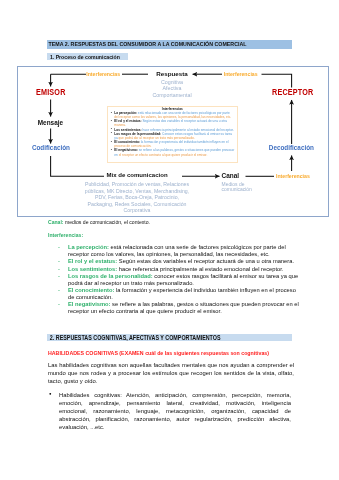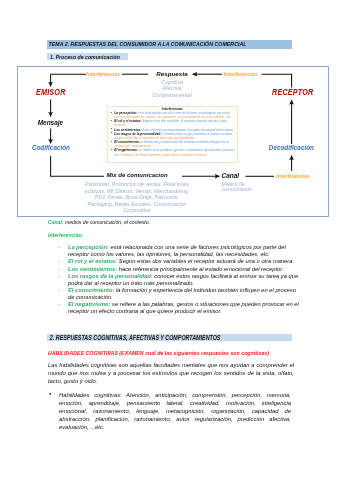--- a/index.html
+++ b/index.html
@@ -1,18 +1,18 @@
 <!DOCTYPE html>
 <html><head>
 <meta charset="utf-8">
 <style>
   html,body{margin:0;padding:0;}
   body{width:339px;height:480px;background:#fff;font-family:"Liberation Sans",sans-serif;
        overflow:hidden;}
-  .page{position:relative;width:339px;height:480px;background:#fff;font-style:italic;}
+  .page{position:relative;width:339px;height:480px;background:#fff;}
 
   
   .h1band{position:absolute;left:47px;top:39.8px;height:8.8px;line-height:8.8px;width:245px;
           background:#9dc0e3;white-space:nowrap;font-weight:bold;color:#111;
           font-size:6.25px;overflow:hidden;}
   .h1band>span{display:inline-block;transform:scaleX(.845);transform-origin:0 50%;
           padding-left:1.8px;}
   .h2band{position:absolute;left:47px;top:52.7px;height:7.6px;line-height:7.6px;width:81px;
           background:#c7dbef;white-space:nowrap;font-weight:bold;color:#111;
           font-size:6.1px;overflow:hidden;}

